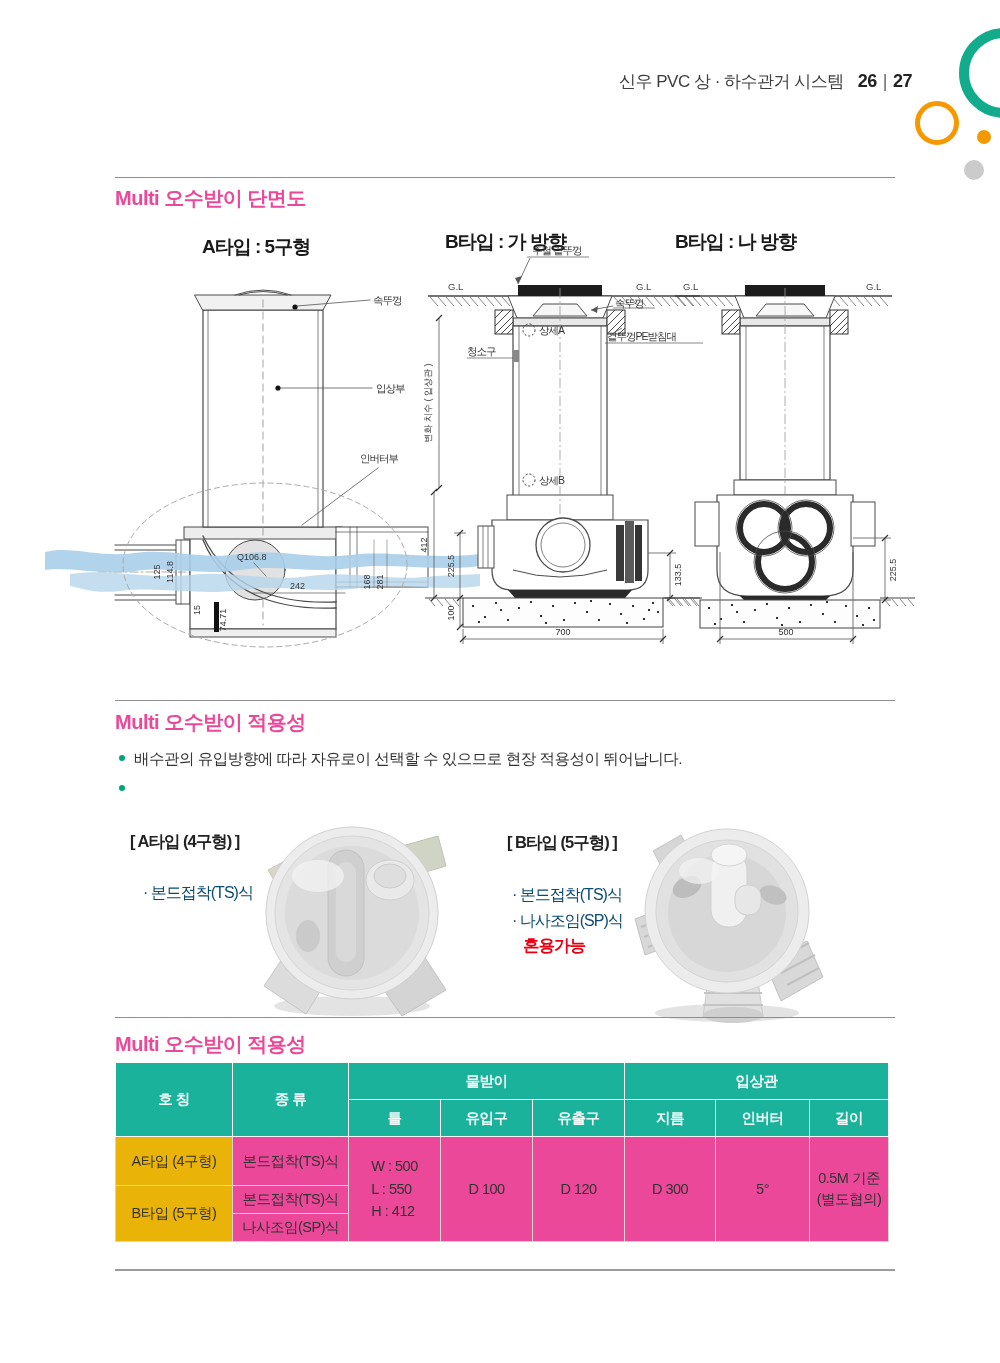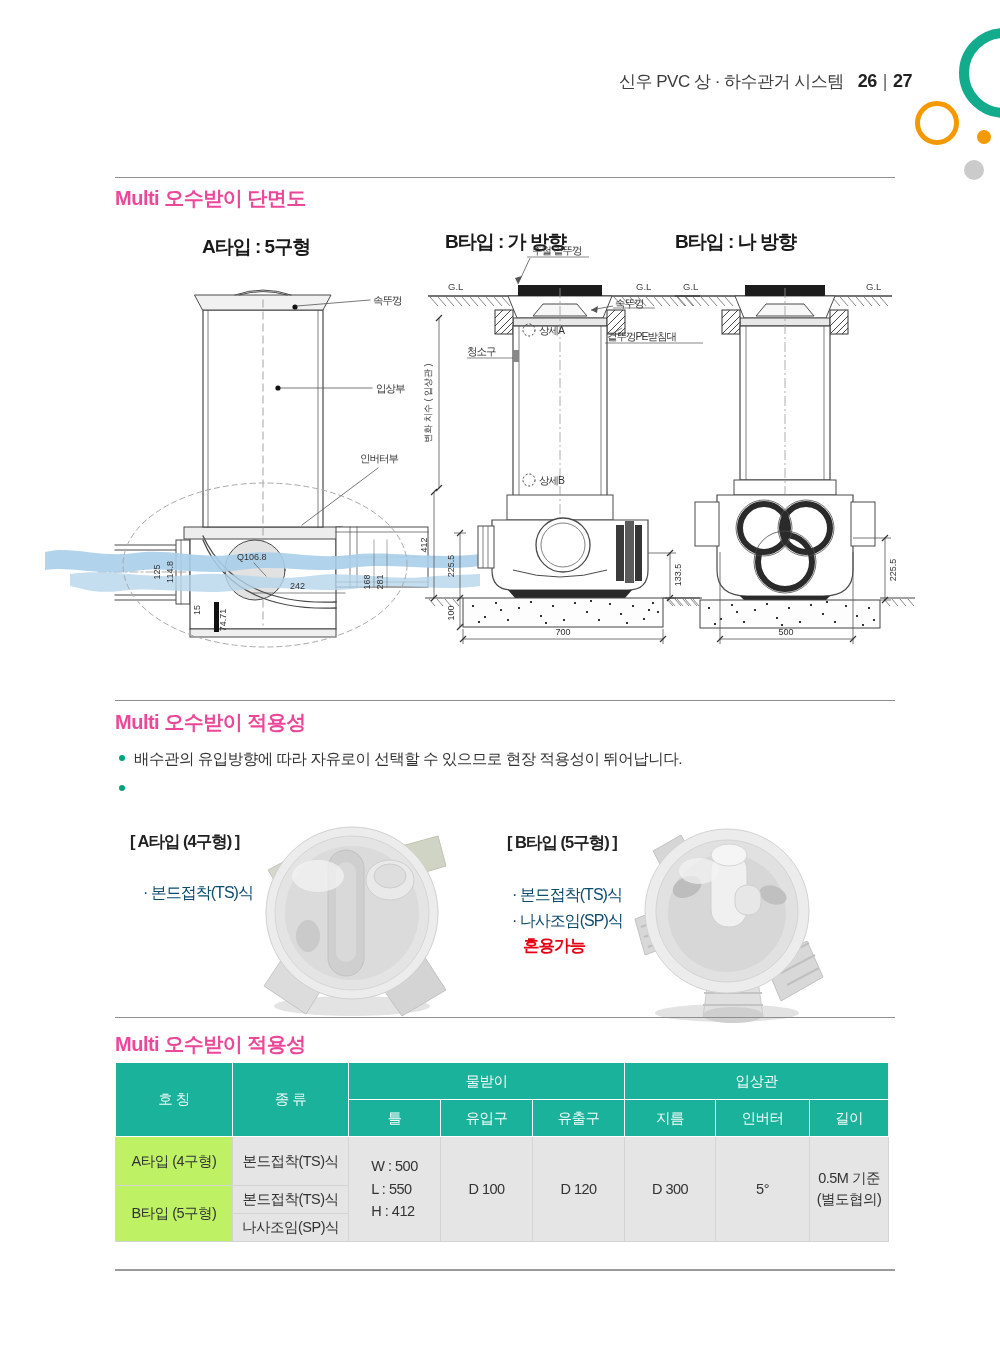--- a/index.html
+++ b/index.html
@@ -30,26 +30,26 @@
               background:#00a47c;vertical-align:3px;margin-right:9px;}
   
   .pcap{font-size:16.5px;font-weight:bold;color:#222;letter-spacing:-1px;}
   .pc1{left:130px;top:831px;text-align:right;} .pc2{left:507px;top:832px;}
   .pfeat{font-size:16px;color:#0c4a6e;letter-spacing:-1px;}
   .pf1{left:143px;top:883px;} .pf2a{left:512px;top:885px;} .pf2b{left:512px;top:911px;}
   .pnote{left:523px;top:935px;font-size:16.5px;font-weight:bold;color:#e60012;letter-spacing:-1px;}
   
   .spec{left:115px;top:1062px;border-collapse:collapse;table-layout:fixed;width:773px;
         font-size:14.5px;}
-  .spec th{background:#1bb29b;color:#f2fbf9;font-weight:normal;border:1px solid #ffffff;
+  .spec th{background:#1bb29b;color:#f2fbf9;font-weight:bold;border:1px solid #ffffff;
            padding:0;letter-spacing:-0.5px;}
   .spec .gh{height:37px;} .spec .sh{height:37px;}
-  .spec td{border:1px solid #d4d4d4;text-align:center;color:#333;background:#e5e5e5;
+  .spec td{border:1px solid #d4d4d4;text-align:center;color:#333;background:#ec4899;
            letter-spacing:-0.5px;padding:2px 0;}
-  .spec td.namec{background:#bef264;}
+  .spec td.namec{background:#eab308;}
   .spec tr.ra td{height:44px;} .spec tr.rb td,.spec tr.rc td{height:23px;}
   .spec .frame-lines{display:inline-block;text-align:left;line-height:1.55;}
   .len-lines{line-height:1.45;}
   svg text{fill:#333;}
   .dlab{font-size:10.5px;letter-spacing:-1px;}
   .dsm{font-size:9px;}
   .gl{font-size:9.5px;fill:#444;}
 </style>
 </head>
 <body>

